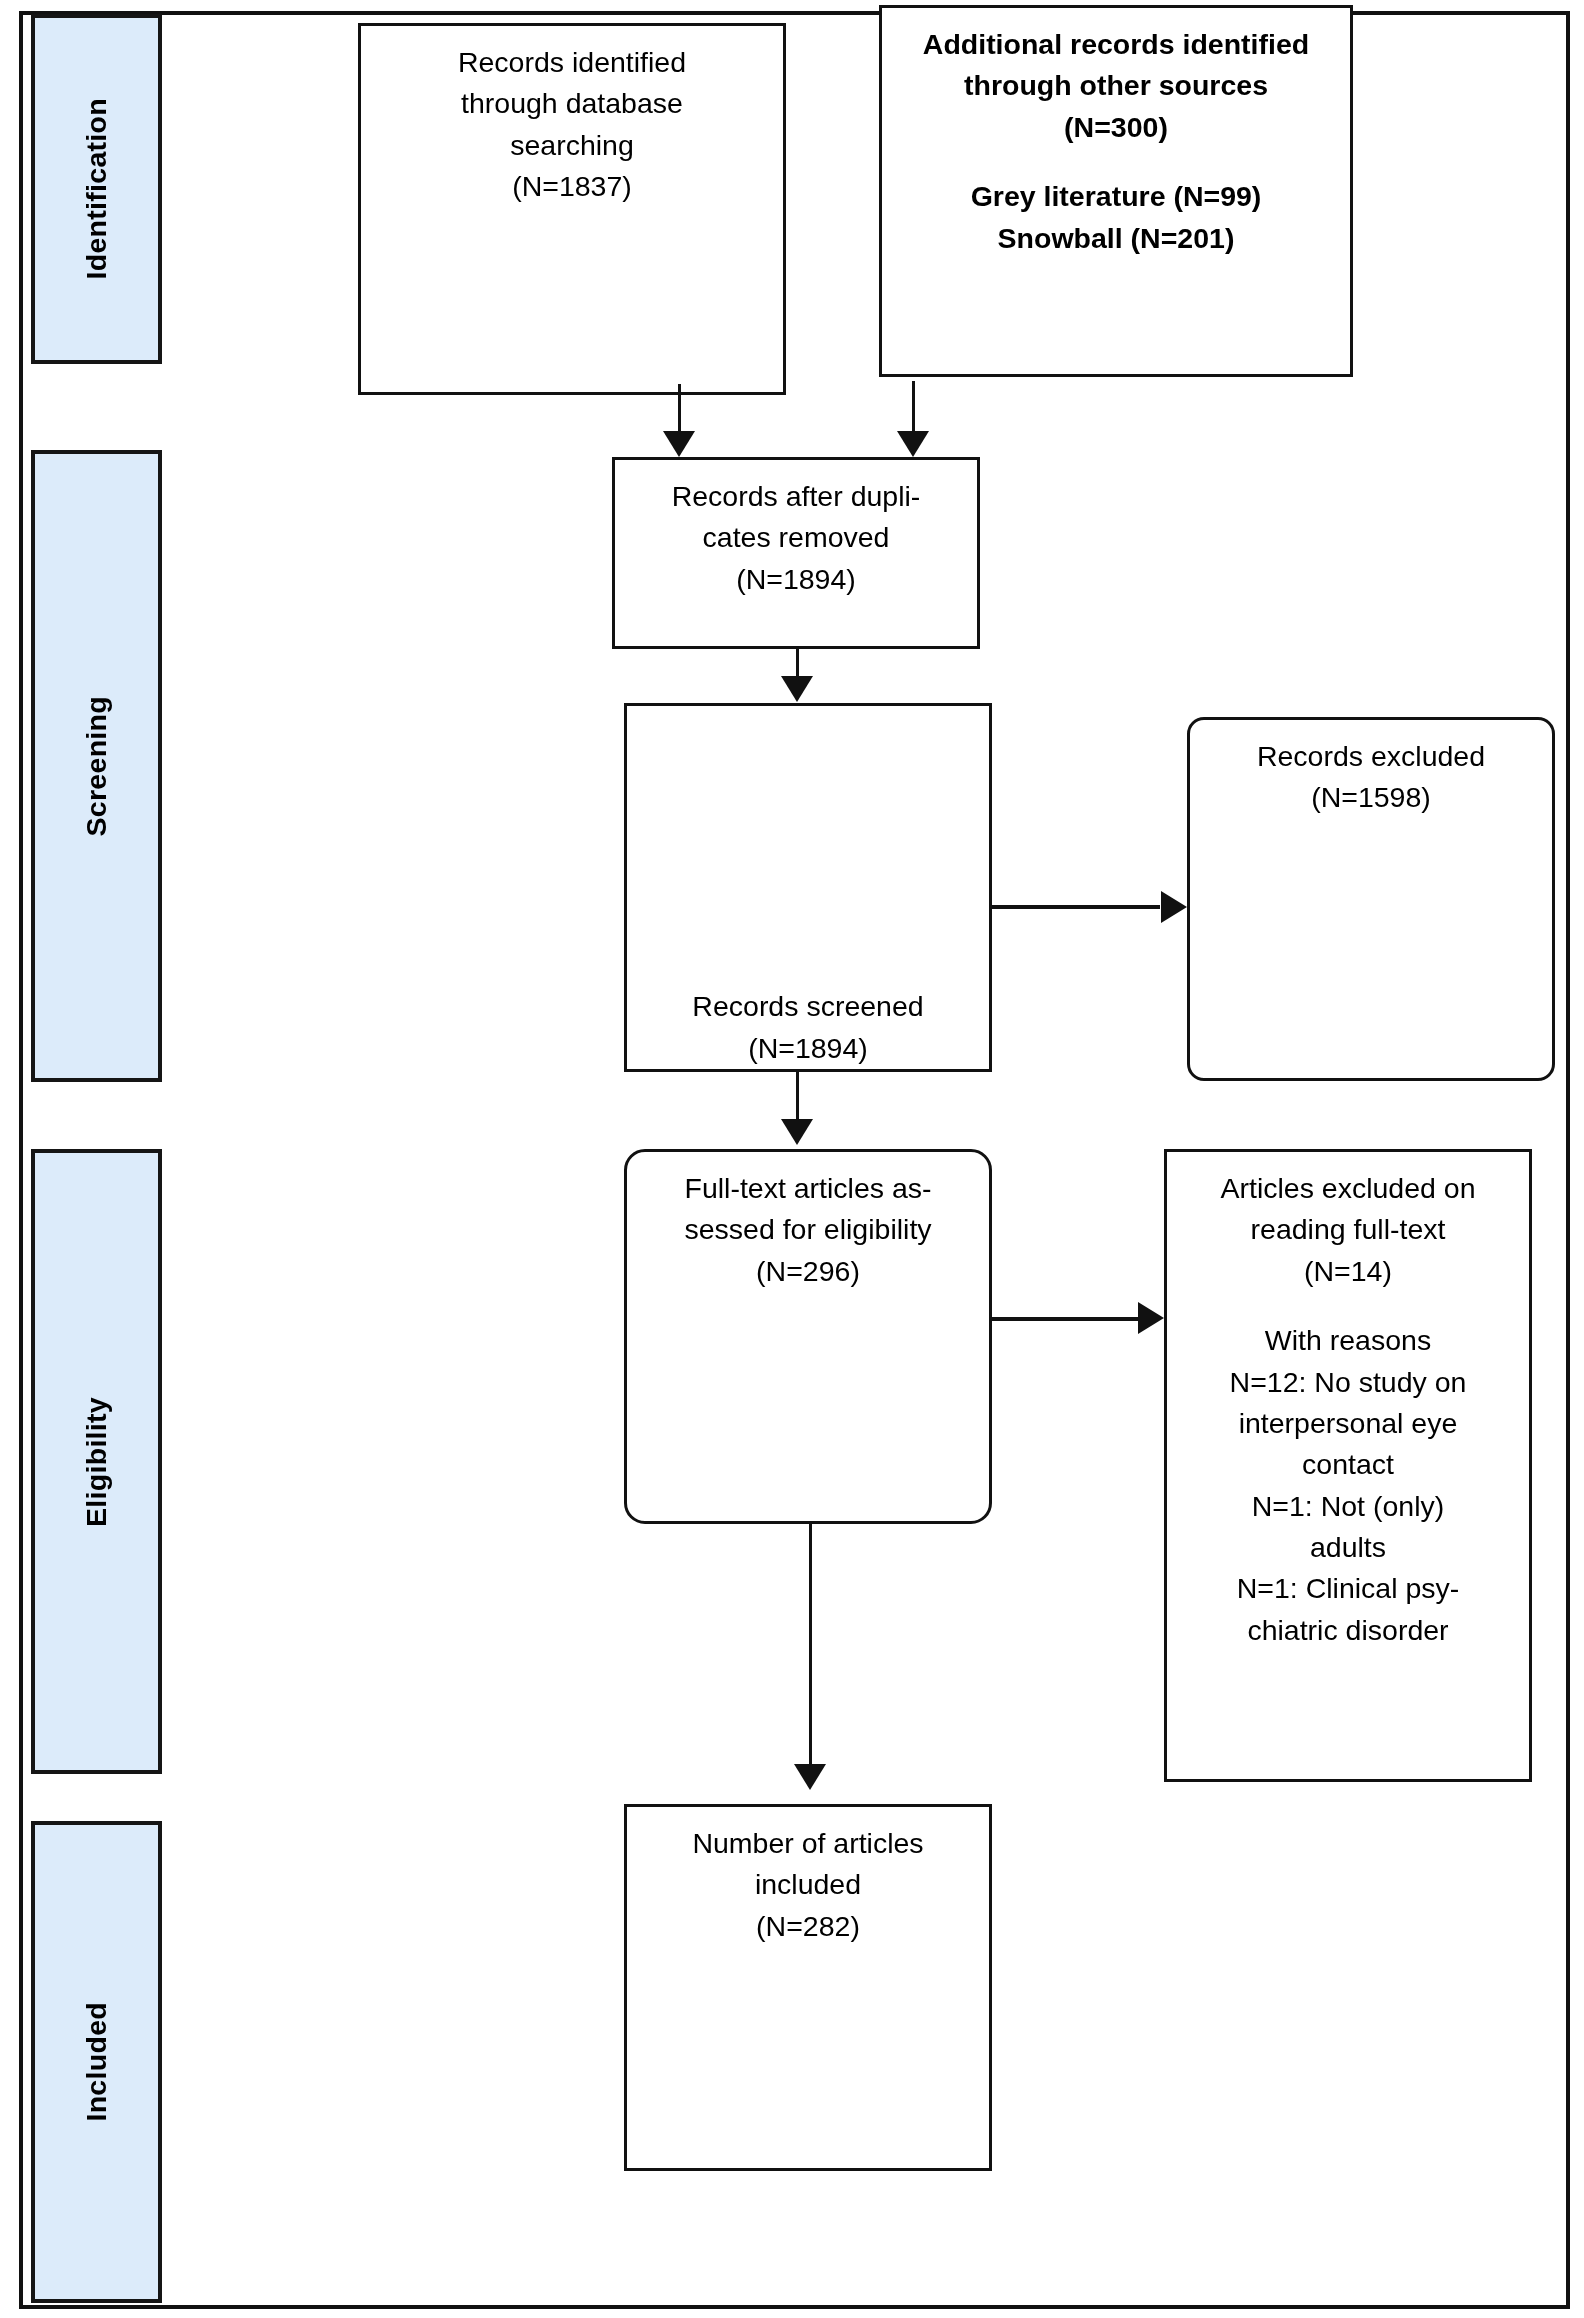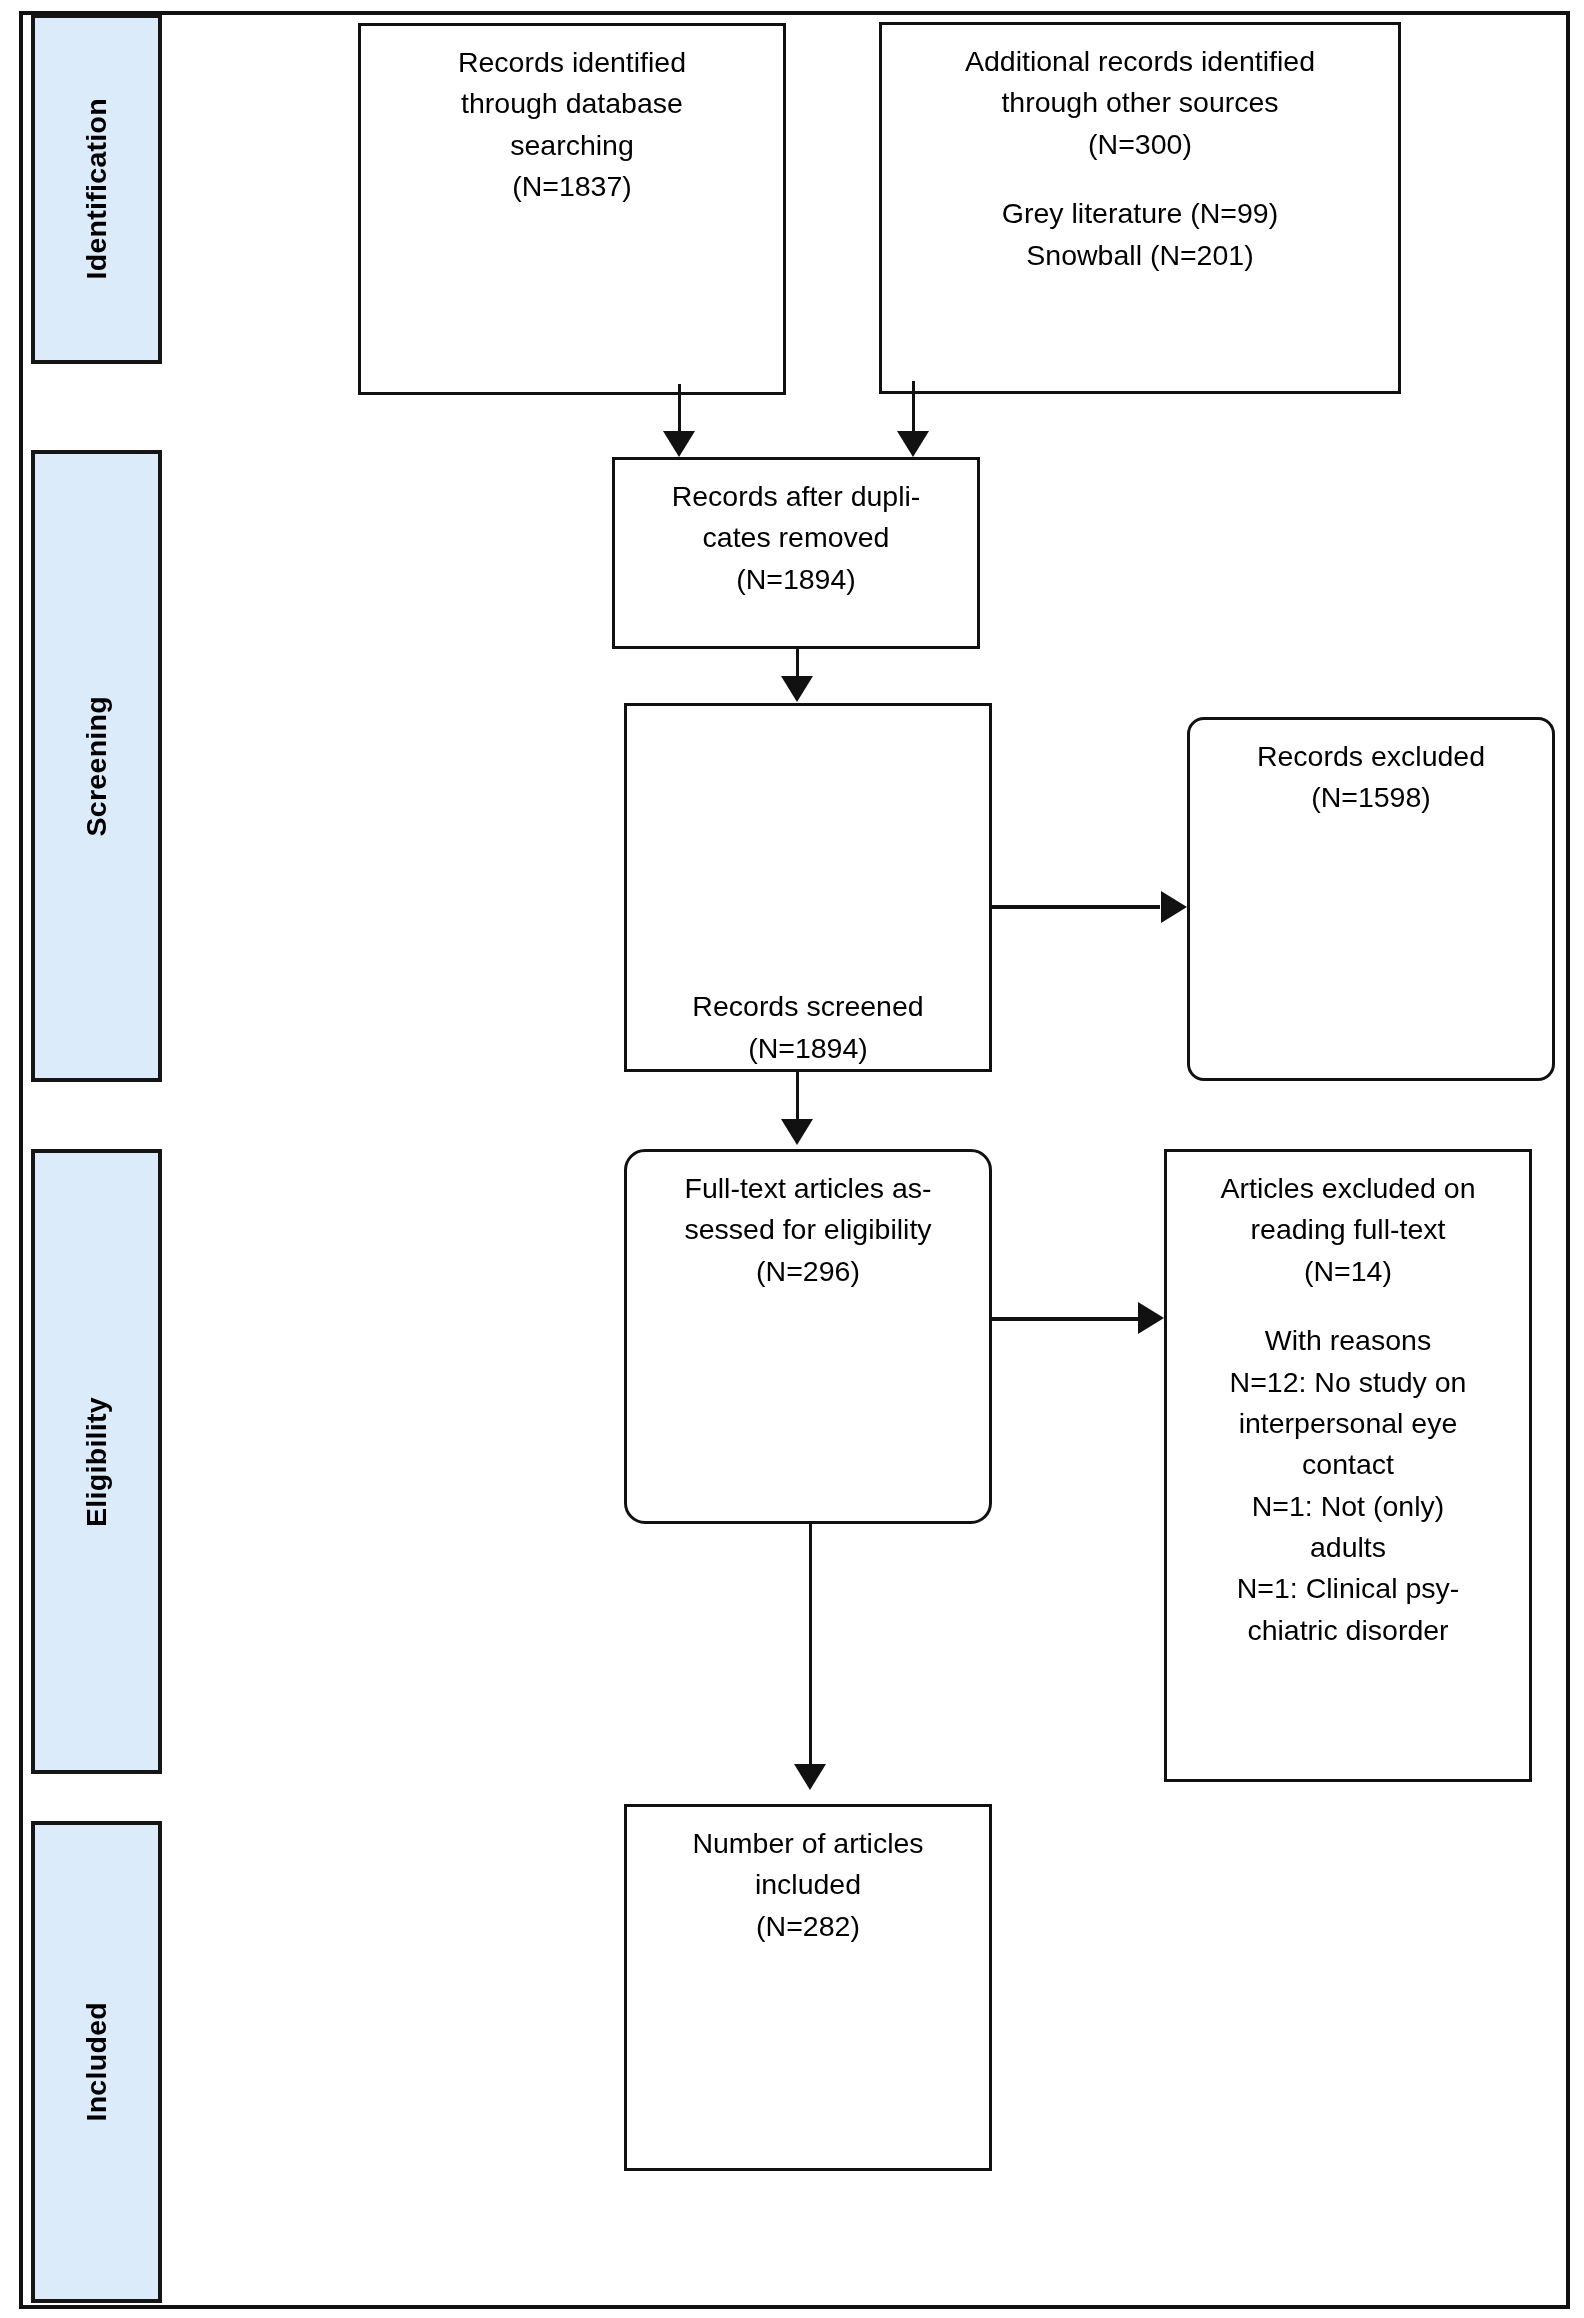--- a/index.html
+++ b/index.html
@@ -57,21 +57,21 @@
     <span class="vlabel">Included</span>
   </div>
 
   <div class="node" style="left:358px;top:23px;width:428px;height:372px;">
     <div class="ln">Records identified</div>
     <div class="ln">through database</div>
     <div class="ln">searching</div>
     <div class="ln">(N=1837)</div>
   </div>
 
-  <div class="node" style="left:879px;top:22px;width:522px;height:372px;">
+  <div class="node" style="left:879px;top:5px;width:474px;height:372px;font-weight:bold;">
     <div class="ln">Additional records identified</div>
     <div class="ln">through other sources</div>
     <div class="ln">(N=300)</div>
     <div class="gap"></div>
     <div class="ln">Grey literature (N=99)</div>
     <div class="ln">Snowball (N=201)</div>
   </div>
 
   <div class="vline" style="left:678px;top:384px;height:48px;"></div>
   <div class="arrowdown" style="left:663px;top:431px;"></div>

